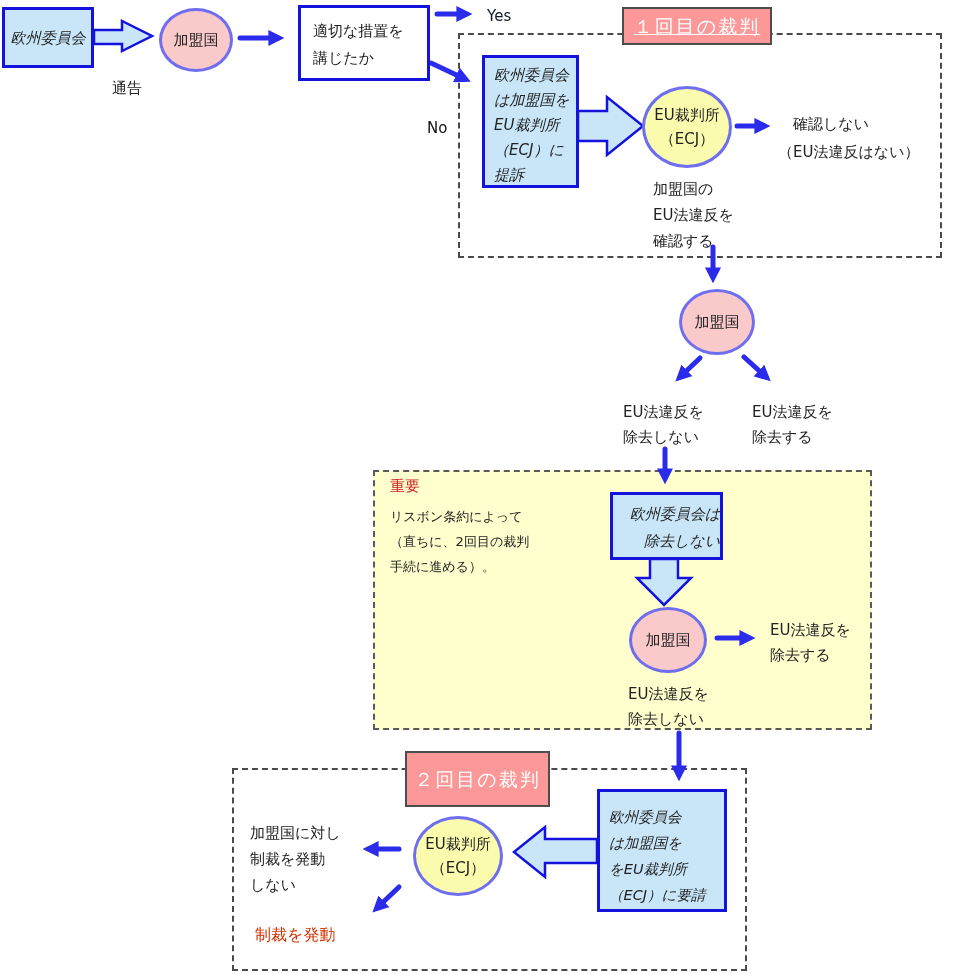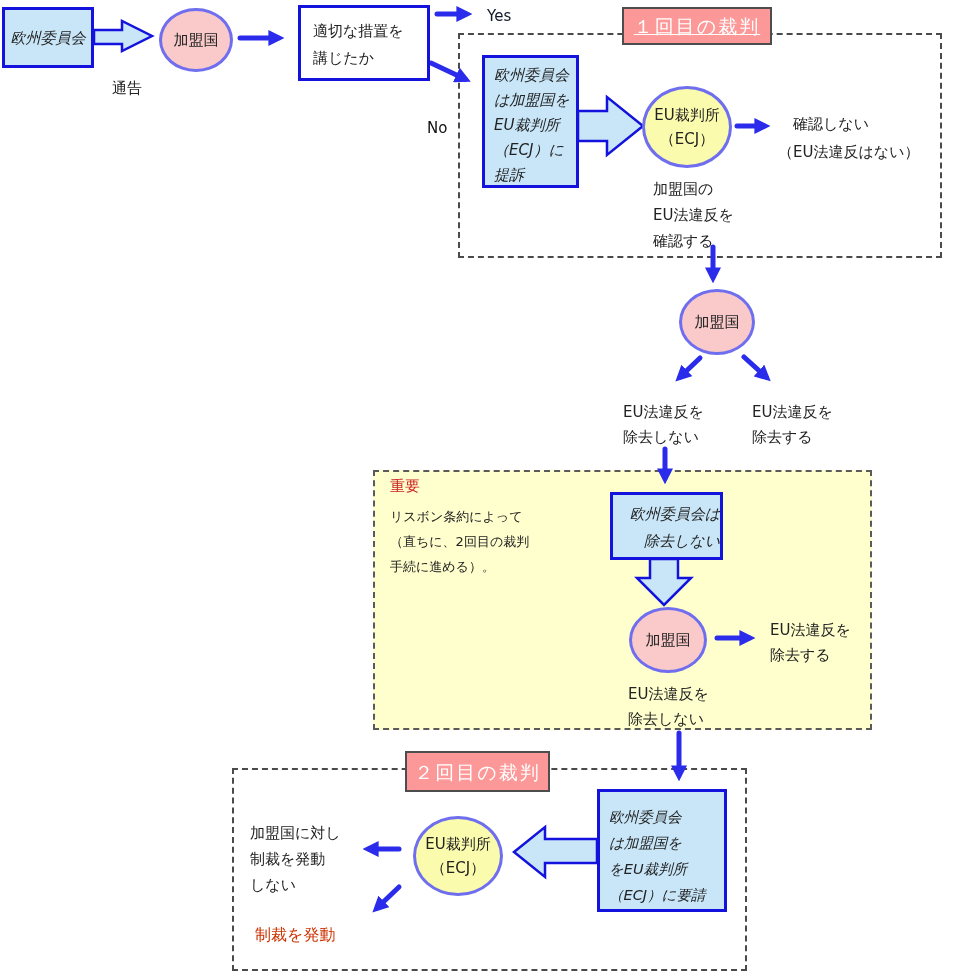--- a/index.html
+++ b/index.html
@@ -65,21 +65,21 @@
     <line class="thin" marker-end="url(#ah)" x1="665" y1="449" x2="665" y2="478"></line>
     <line class="thin" marker-end="url(#ah)" x1="717" y1="638" x2="749" y2="638"></line>
     <line class="thin" marker-end="url(#ah)" x1="679" y1="733" x2="679" y2="775"></line>
     <line class="thin" marker-end="url(#ah)" x1="399" y1="849" x2="369" y2="849"></line>
     <line class="thin" marker-end="url(#ah)" x1="399" y1="887" x2="377" y2="908"></line>
   </svg>
 
   <div class="node title" style="left:622px;top:7px;width:150px;height:38px;text-decoration:underline;">
     <span>１回目の裁判</span>
   </div>
-  <div class="node title" style="left:405px;top:751px;width:145px;height:41px;text-align:right;">
+  <div class="node title" style="left:405px;top:751px;width:145px;height:56px;text-align:right;">
     <span>２回目の裁判</span>
   </div>
 
   <div class="node bbox" style="left:2px;top:7px;width:92px;height:61px;display:flex;align-items:center;justify-content:center;">
     <span>欧州委員会</span>
   </div>
 
   <div class="node wbox" style="left:298px;top:5px;width:132px;height:76px;padding:10px 0 0 12px;line-height:27px;">
     <div>適切な措置を</div>
     <div>講じたか</div>

